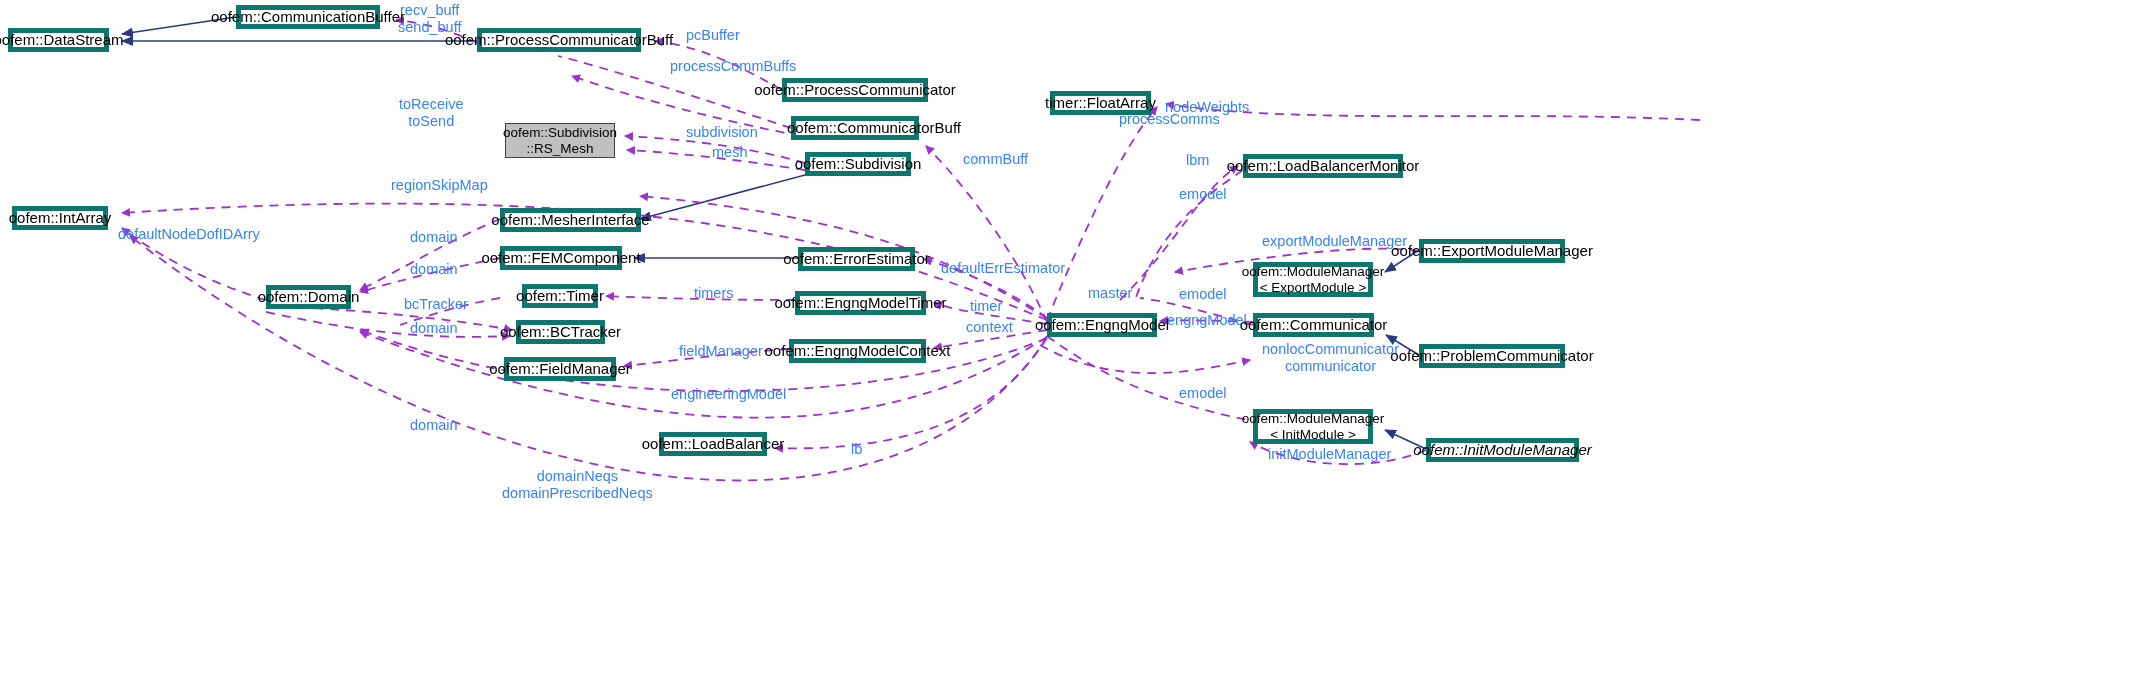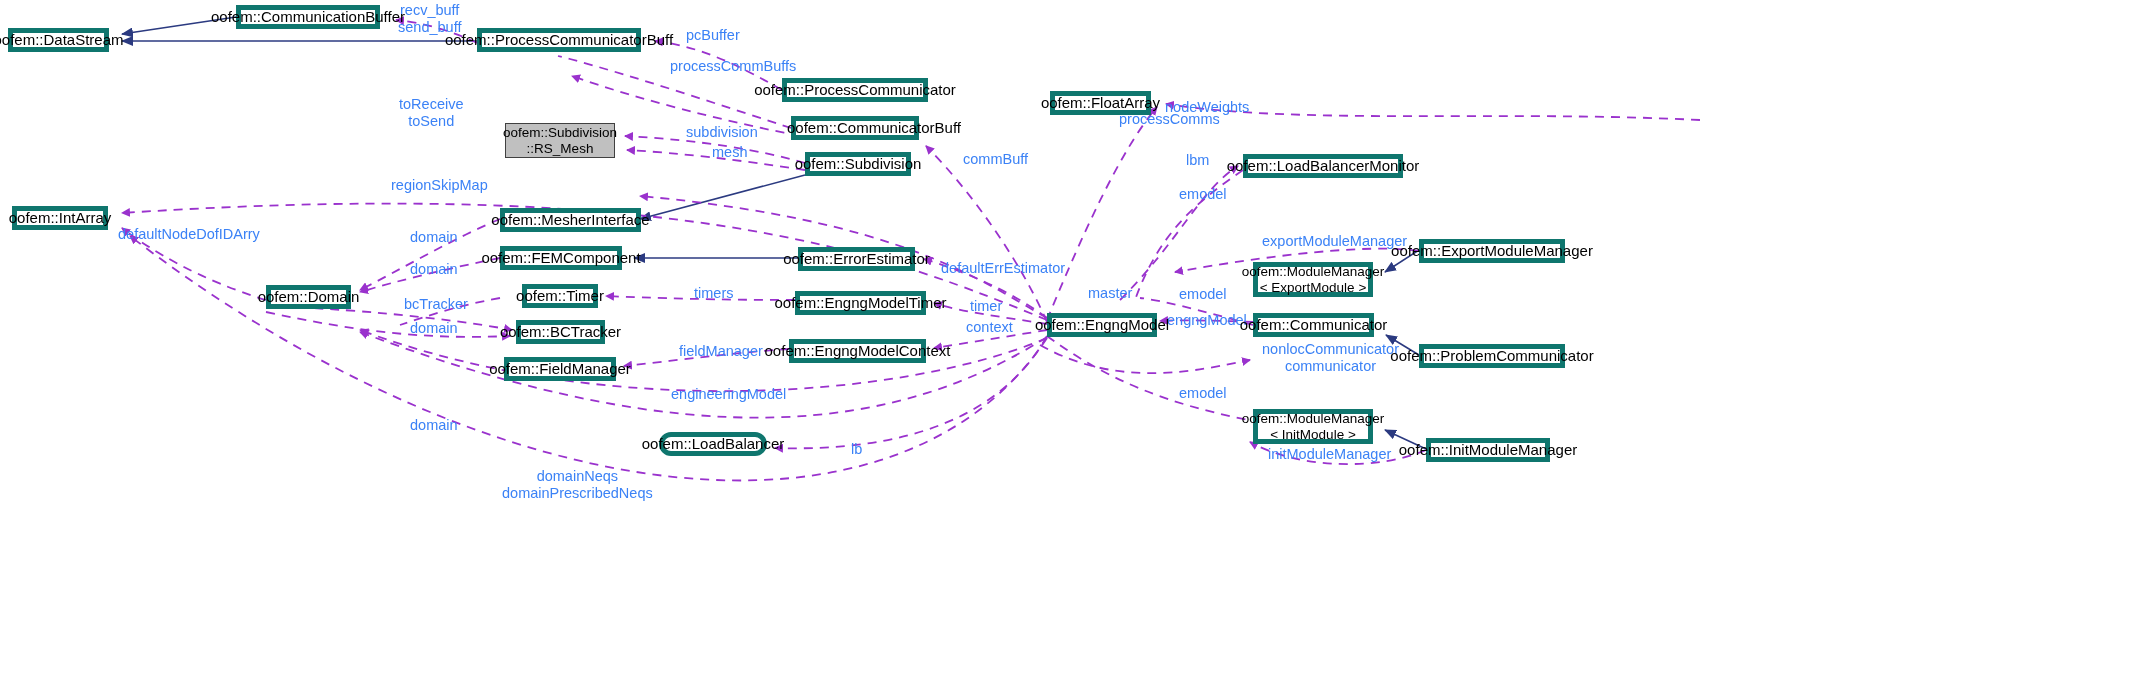--- a/index.html
+++ b/index.html
@@ -111,21 +111,21 @@
   <div class="node" style="left:8px;top:28px;width:101px;height:24px;"><span>oofem::DataStream</span></div>
 
   <div class="node" style="left:236px;top:5px;width:144px;height:24px;"><span>oofem::CommunicationBuffer</span></div>
 
   <div class="node" style="left:477px;top:28px;width:164px;height:24px;"><span>oofem::ProcessCommunicatorBuff</span></div>
 
   <div class="node" style="left:782px;top:78px;width:146px;height:24px;"><span>oofem::ProcessCommunicator</span></div>
 
   <div class="node" style="left:791px;top:116px;width:128px;height:24px;padding-left:38px;"><span>oofem::CommunicatorBuff</span></div>
 
-  <div class="node" style="left:1050px;top:91px;width:101px;height:24px;"><span>oofem::FloatArray</span></div>
+  <div class="node" style="left:1050px;top:91px;width:101px;height:24px;"><span>timer::FloatArray</span></div>
 
   <div class="node shaded" style="left:505px;top:123px;width:110px;height:35px;font-size:13.5px;"><span>oofem::Subdivision
 ::RS_Mesh</span></div>
 
   <div class="node" style="left:805px;top:152px;width:106px;height:24px;"><span>oofem::Subdivision</span></div>
 
   <div class="node" style="left:1243px;top:154px;width:160px;height:24px;"><span>oofem::LoadBalancerMonitor</span></div>
 
   <div class="node" style="left:12px;top:206px;width:96px;height:24px;"><span>oofem::IntArray</span></div>
 
@@ -154,23 +154,23 @@
 
   <div class="node" style="left:789px;top:339px;width:137px;height:24px;"><span>oofem::EngngModelContext</span></div>
 
   <div class="node" style="left:1419px;top:344px;width:146px;height:24px;"><span>oofem::ProblemCommunicator</span></div>
 
   <div class="node" style="left:504px;top:357px;width:112px;height:24px;"><span>oofem::FieldManager</span></div>
 
   <div class="node" style="left:1253px;top:409px;width:120px;height:35px;font-size:13.5px;"><span>oofem::ModuleManager
 &lt; InitModule &gt;</span></div>
 
-  <div class="node" style="left:659px;top:432px;width:108px;height:24px;border-radius:12px;"><span>oofem::LoadBalancer</span></div>
-
-  <div class="node" style="left:1426px;top:438px;width:124px;height:24px;"><span>oofem::InitModuleManager</span></div>
+  <div class="node" style="left:659px;top:432px;width:108px;height:24px;"><span>oofem::LoadBalancer</span></div>
+
+  <div class="node" style="left:1426px;top:438px;width:153px;height:24px;font-style:italic;"><span>oofem::InitModuleManager</span></div>
 
   <div class="elabel" style="left:398px;top:2px;"><span>recv_buff
 send_buff</span></div>
   <div class="elabel" style="left:686px;top:27px;"><span>pcBuffer</span></div>
   <div class="elabel" style="left:670px;top:58px;"><span>processCommBuffs</span></div>
   <div class="elabel" style="left:399px;top:96px;"><span>toReceive
 toSend</span></div>
   <div class="elabel" style="left:1165px;top:99px;"><span>nodeWeights</span></div>
   <div class="elabel" style="left:1119px;top:111px;"><span>processComms</span></div>
   <div class="elabel" style="left:686px;top:124px;"><span>subdivision</span></div>

